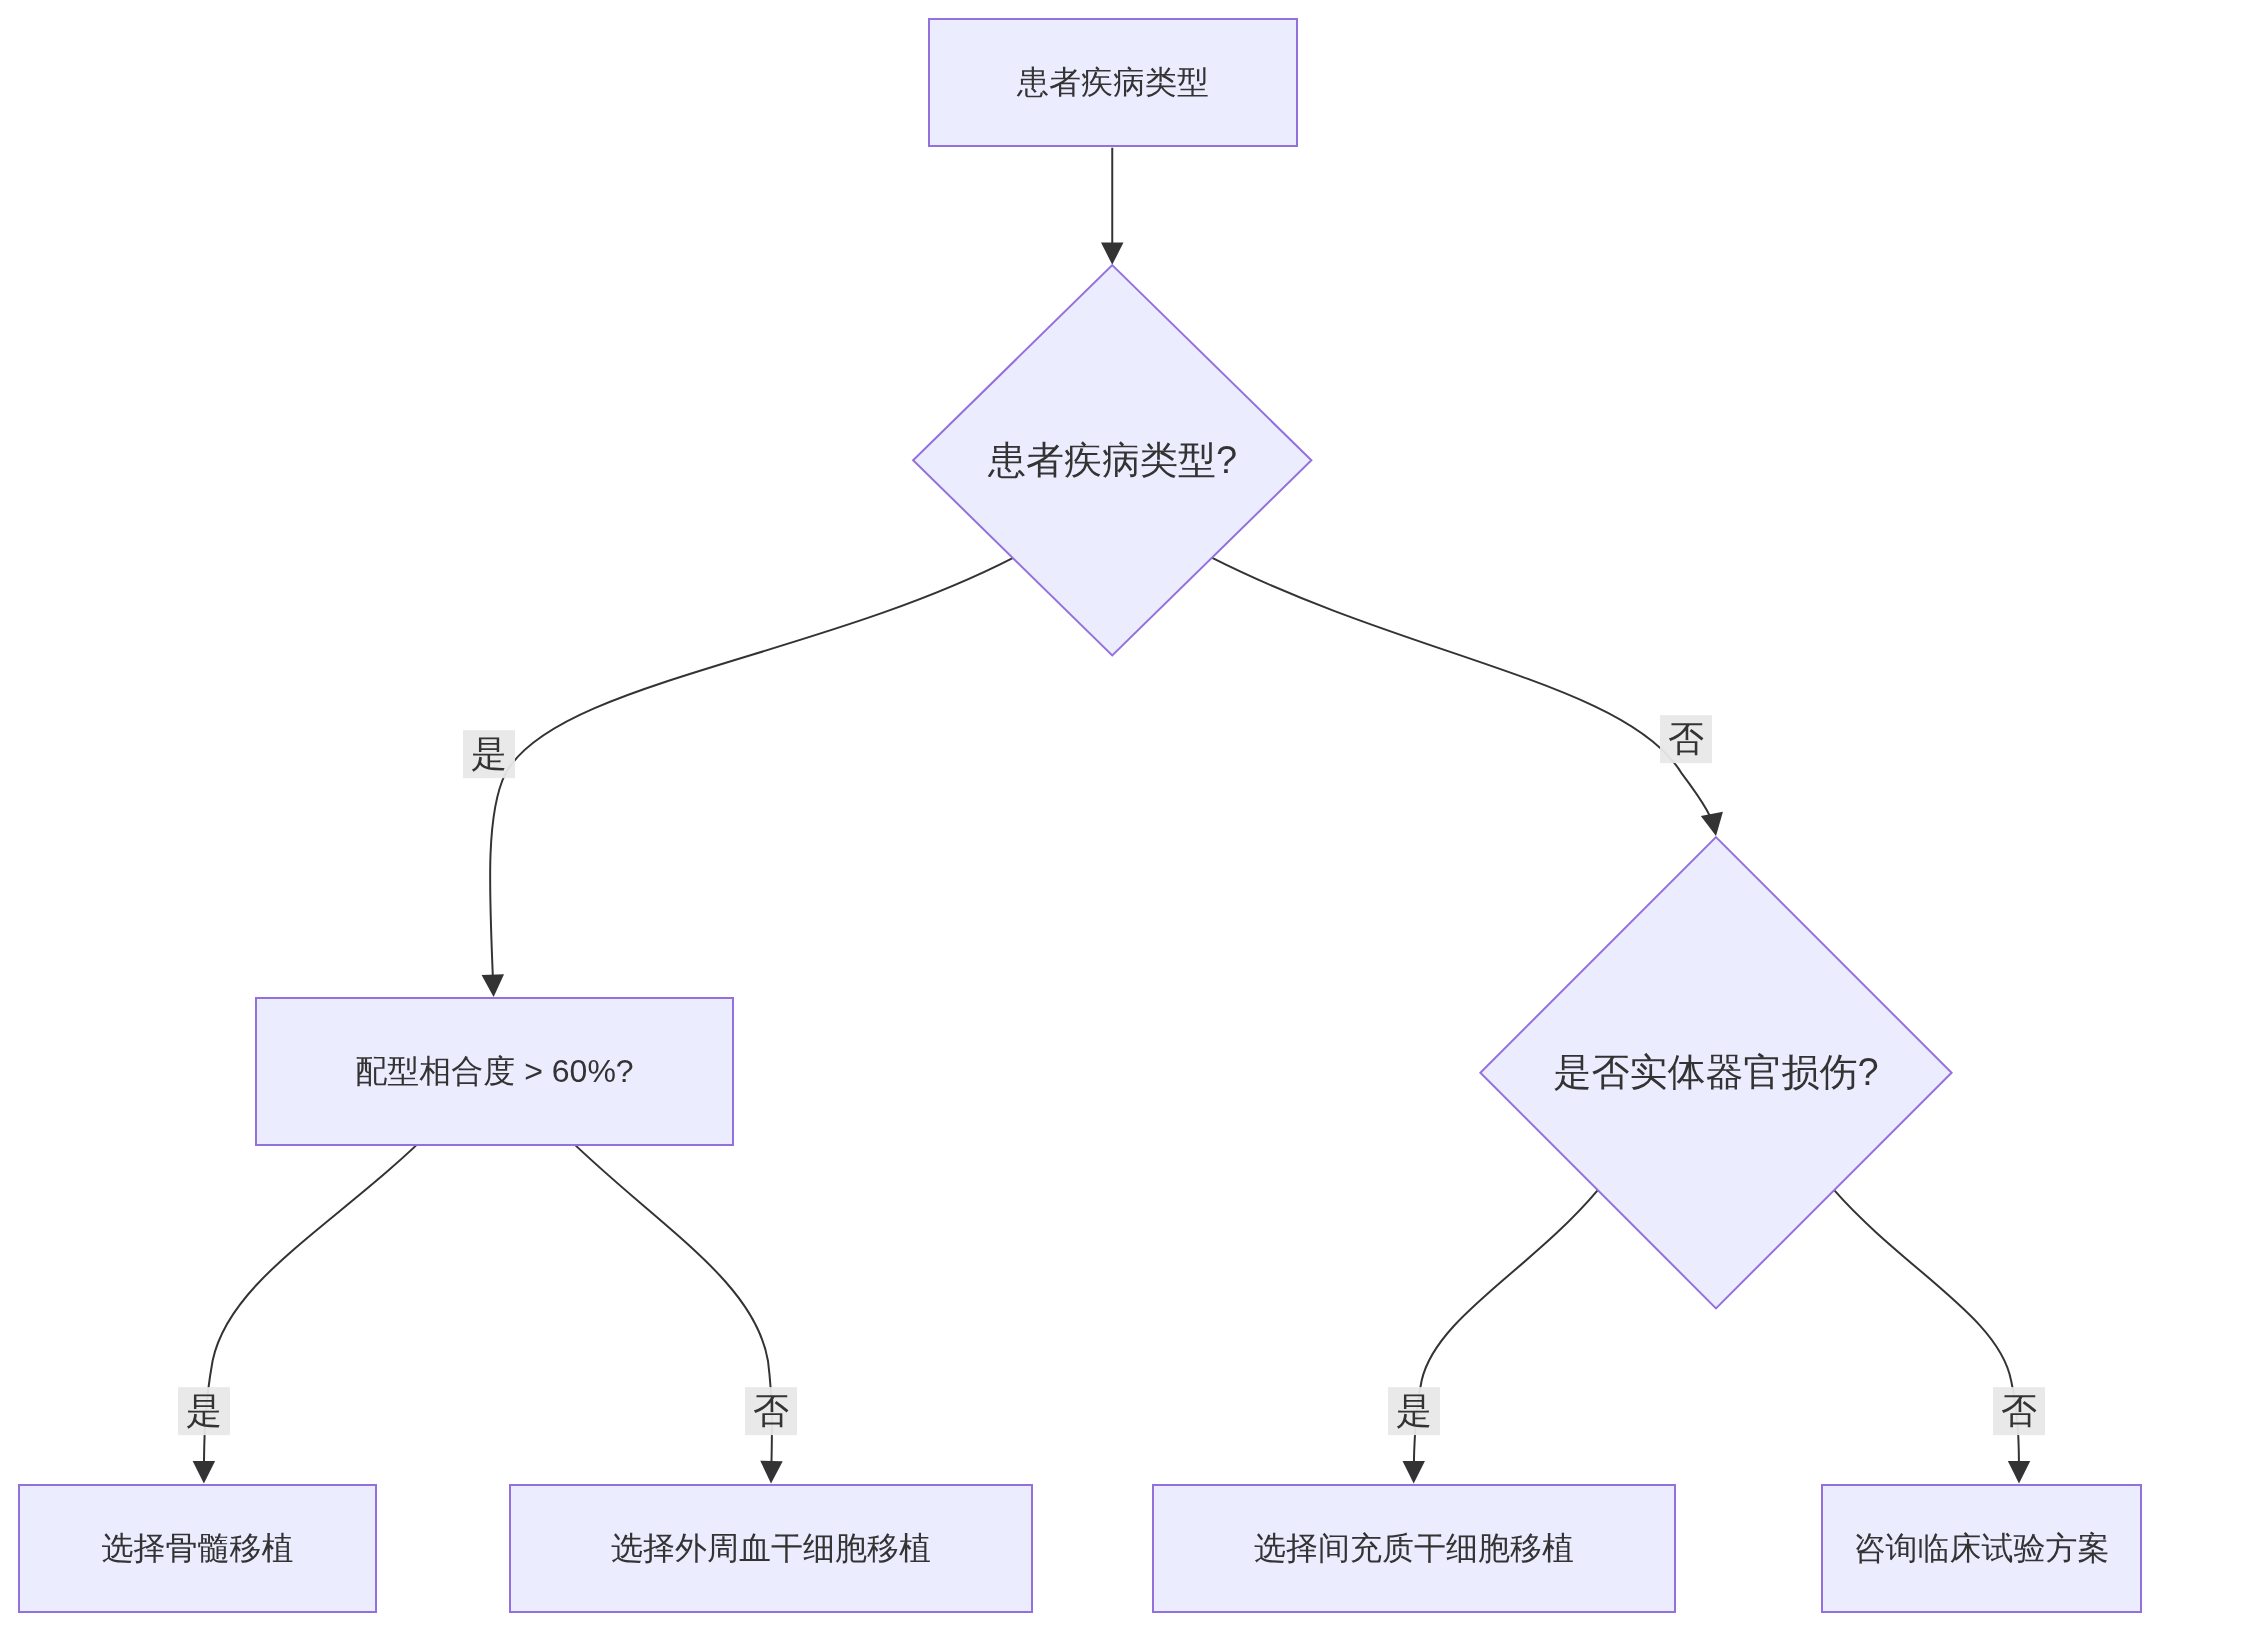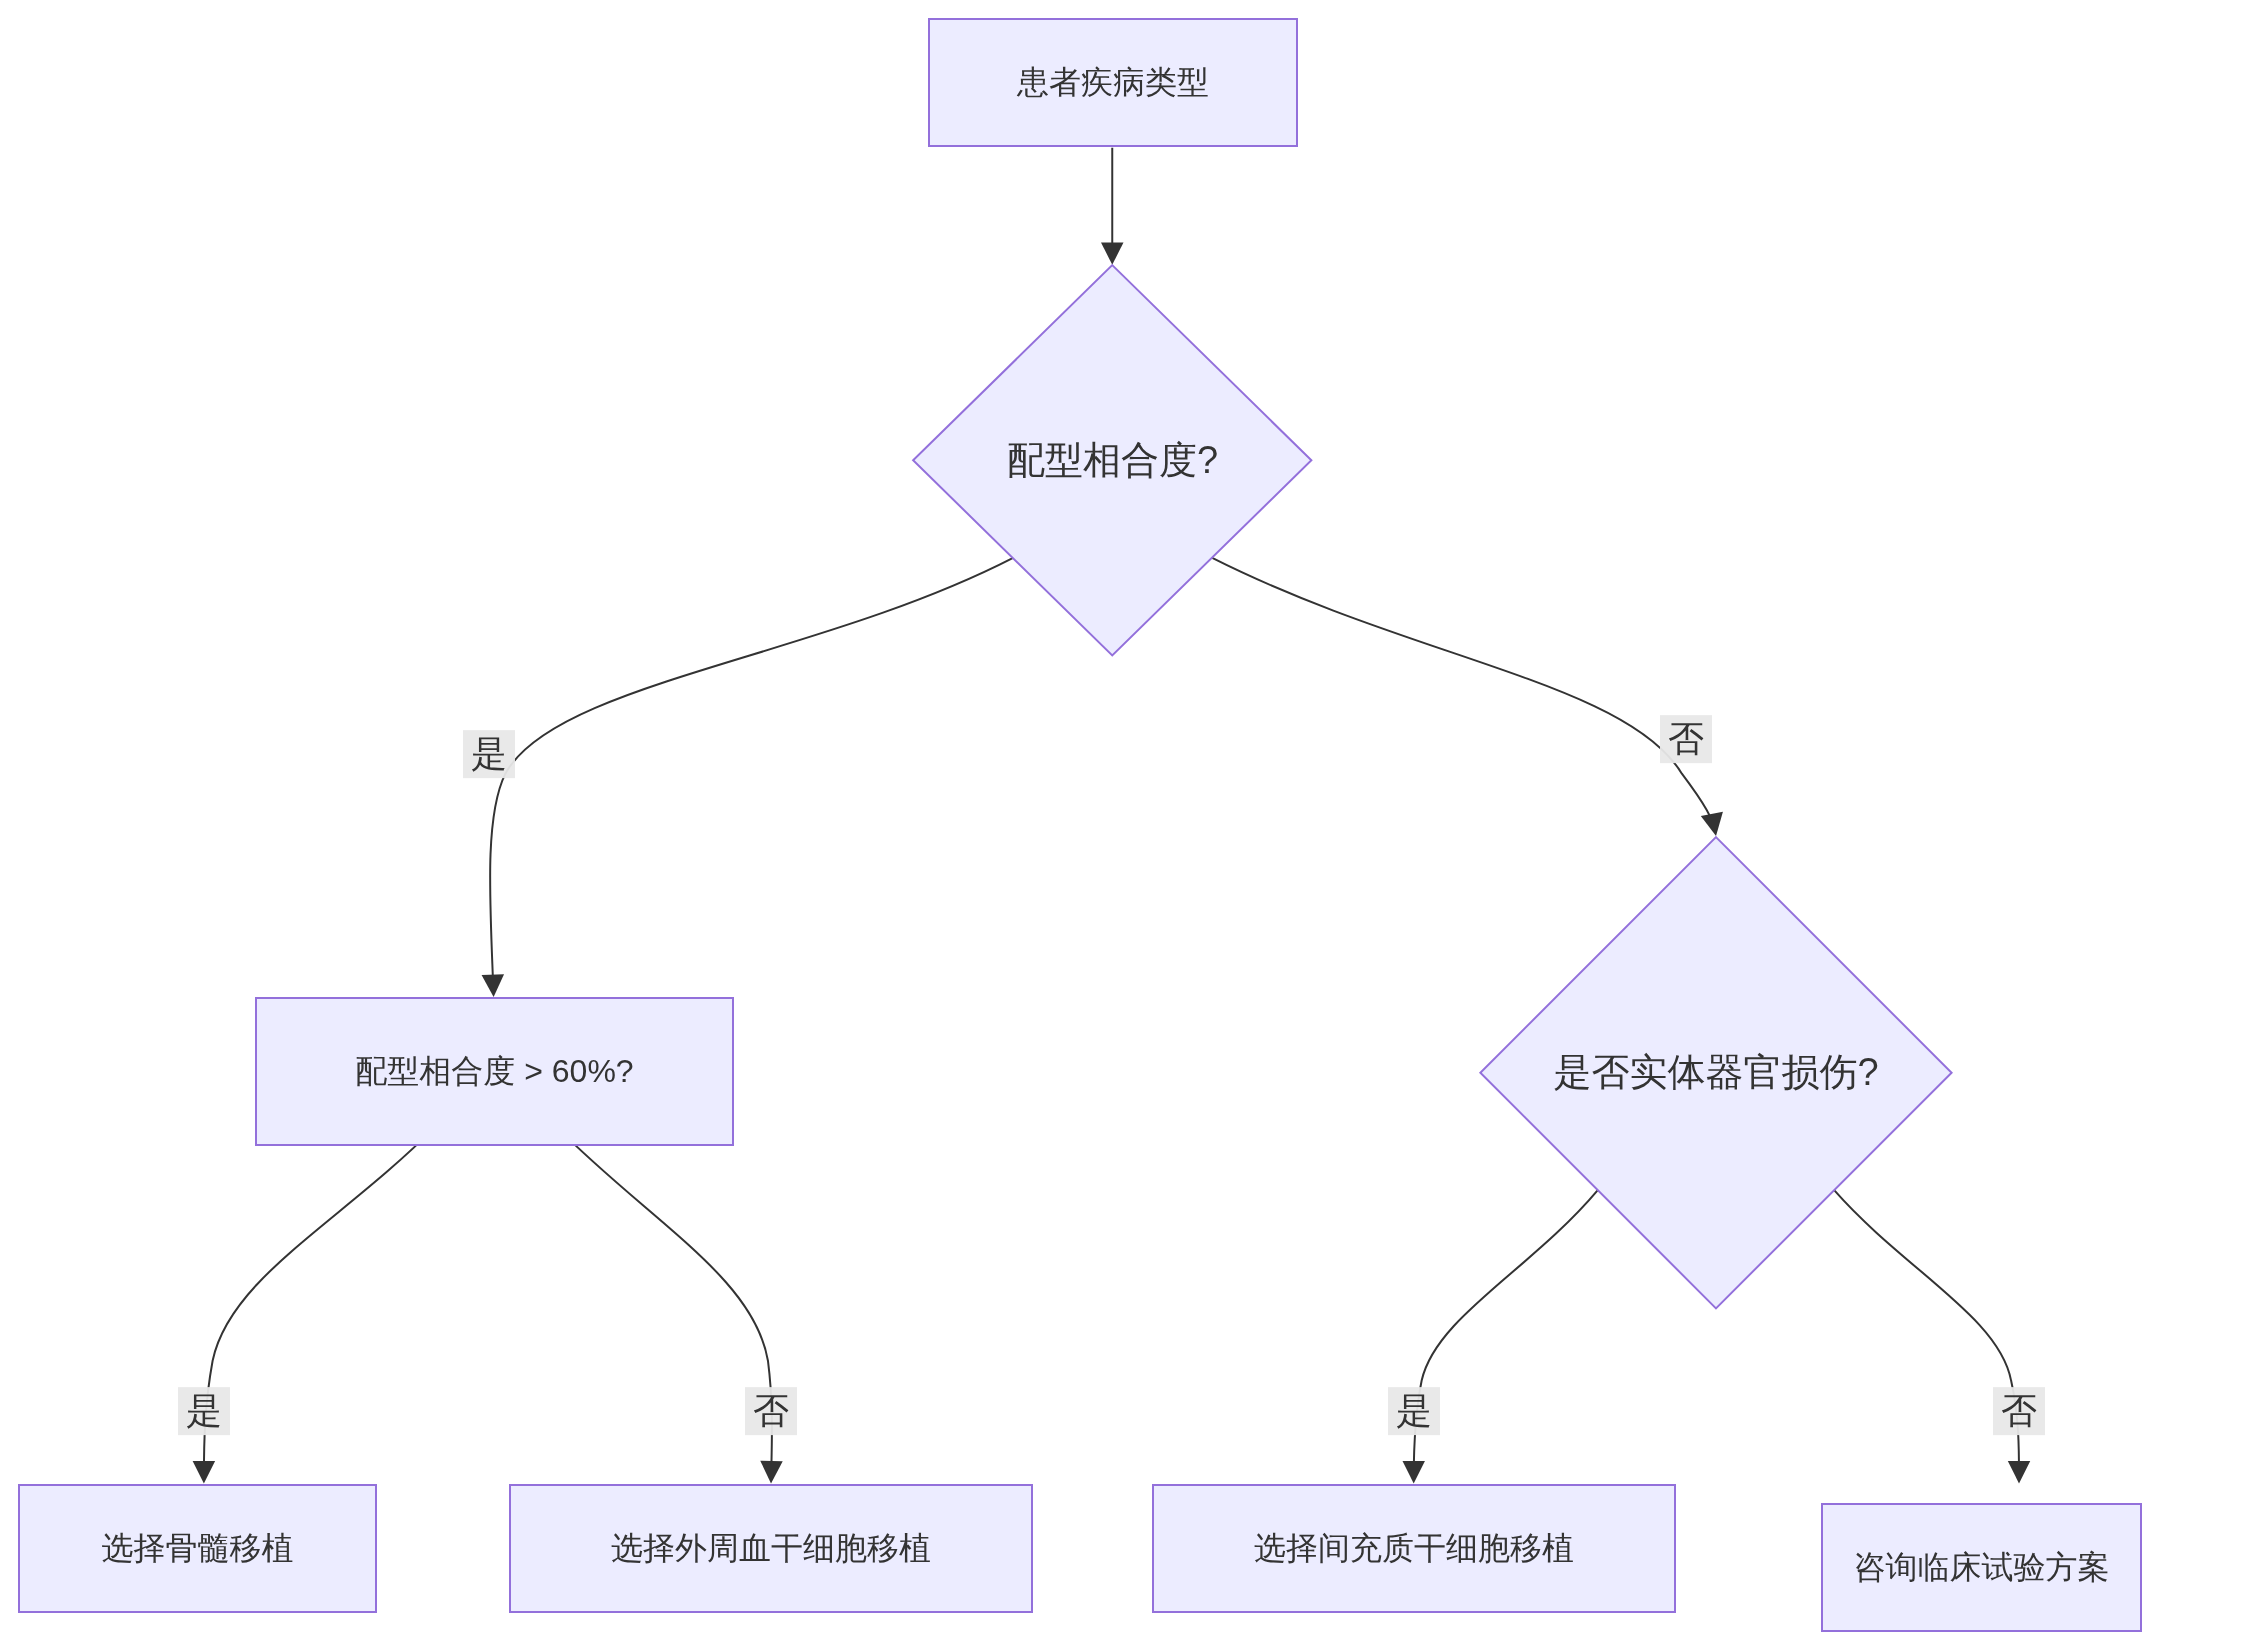--- a/index.html
+++ b/index.html
@@ -81,26 +81,26 @@
   </div>
 
   <div class="node-rect" style="left:509px;top:1484px;width:524px;height:129px;">
     <span>选择外周血干细胞移植</span>
   </div>
 
   <div class="node-rect" style="left:1152px;top:1484px;width:524px;height:129px;">
     <span>选择间充质干细胞移植</span>
   </div>
 
-  <div class="node-rect" style="left:1821px;top:1484px;width:321px;height:129px;margin-top:19px;">
+  <div class="node-rect" style="left:1821px;top:1484px;width:321px;height:129px;">
     <span>咨询临床试验方案</span>
   </div>
 
   <div class="diamond-text" style="left:906px;top:421px;width:413px;height:79px;">
-    <span>配型相合度?</span>
+    <span>患者疾病类型?</span>
   </div>
 
   <div class="diamond-text" style="left:1494px;top:1033px;width:444px;height:79px;">
     <span>是否实体器官损伤?</span>
   </div>
 
   <div class="edge-label" style="left:489px;top:754px;">是</div>
 
   <div class="edge-label" style="left:1686px;top:739px;">否</div>
 

